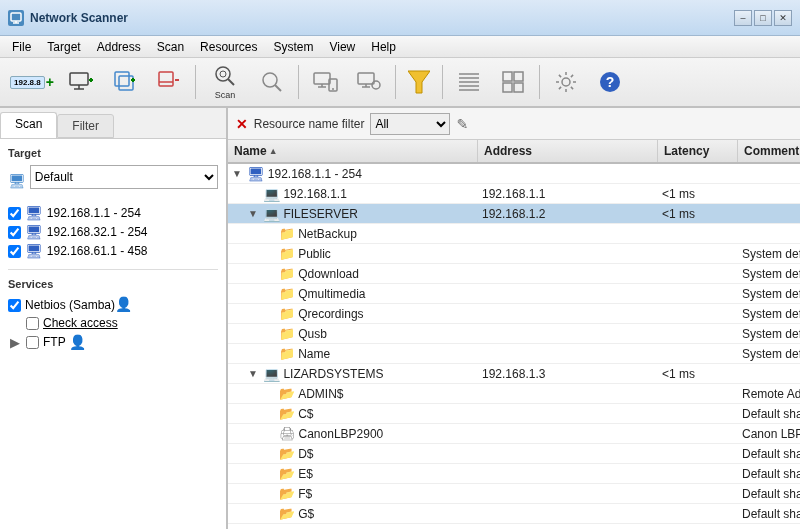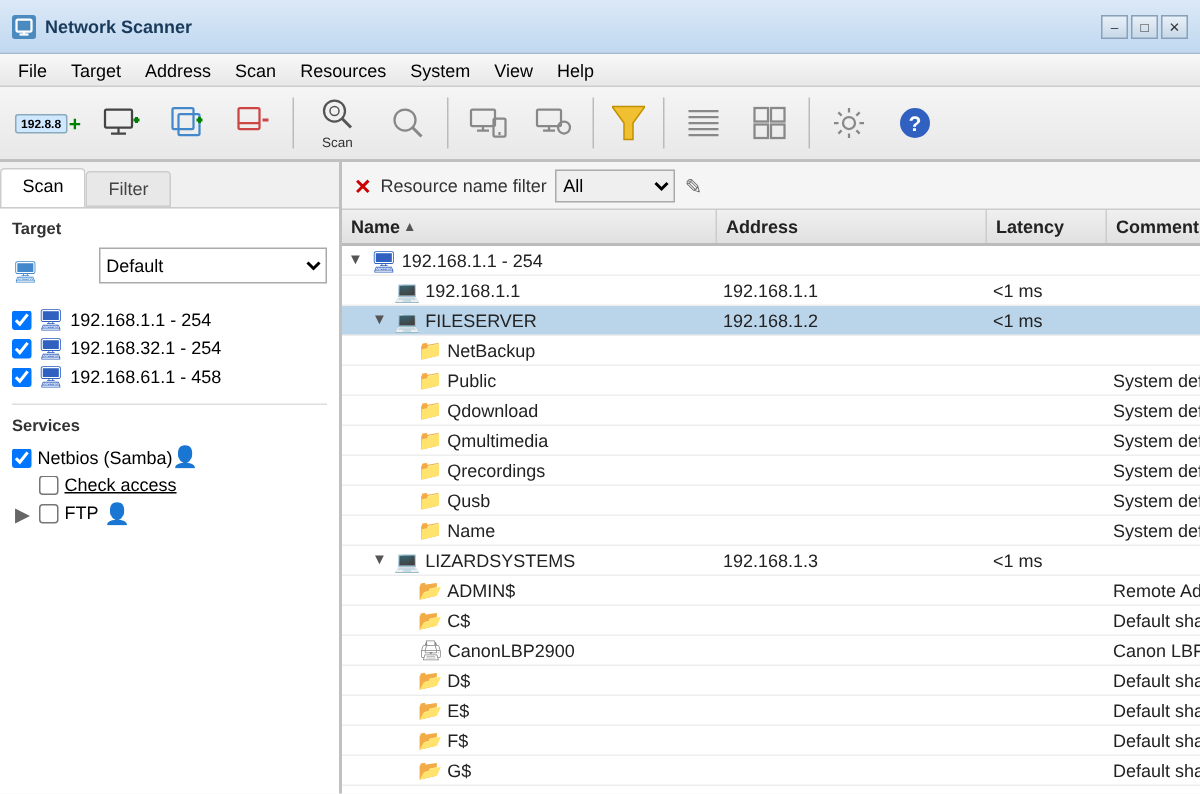--- a/index.html
+++ b/index.html
@@ -204,21 +204,21 @@
 
   <div class="left-panel">
     <div class="left-tab-bar">
       <div class="left-tab">Scan</div>
       <div class="left-tab inactive">Filter</div>
     </div>
     <div class="left-panel-content">
       <div class="section-label">Target</div>
       <div style="display:flex;align-items:center;gap:4px;margin-bottom:8px;">
         <span style="font-size:14px;color:#4488cc;">🖥</span>
-        <select class="target-select" style="flex:1;margin-left:36px;">
+        <select class="target-select" style="flex:1;">
           <option>Default</option>
         </select>
       </div>
 
       <div style="margin-bottom:4px;">
         <label class="checkbox-item">
           <input type="checkbox" checked="" style="">
           <span style="color:#3060c0;font-size:14px;">🖥</span>
           <span>192.168.1.1 - 254</span>
         </label>

